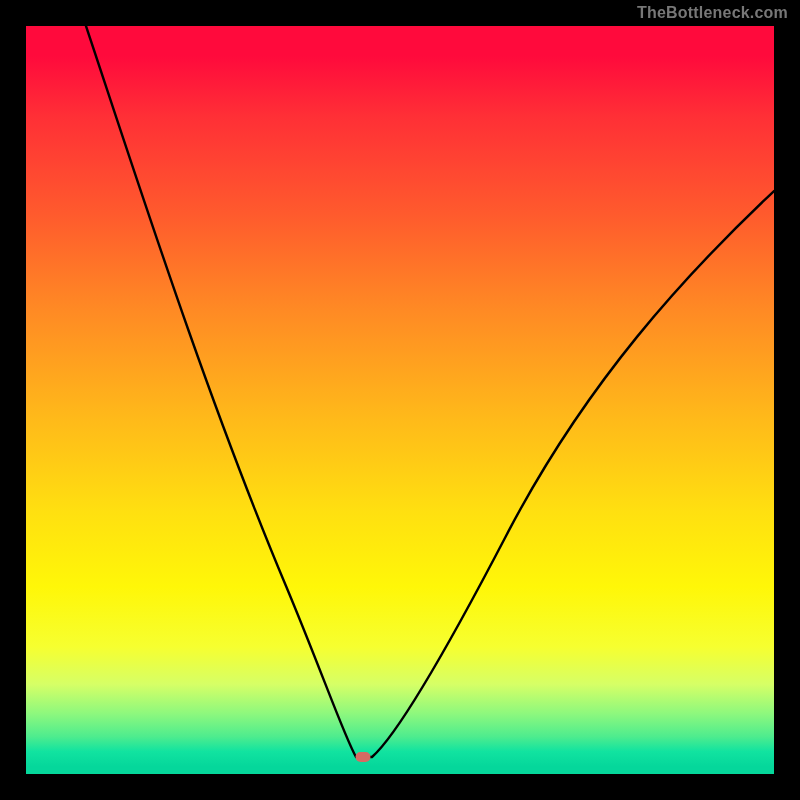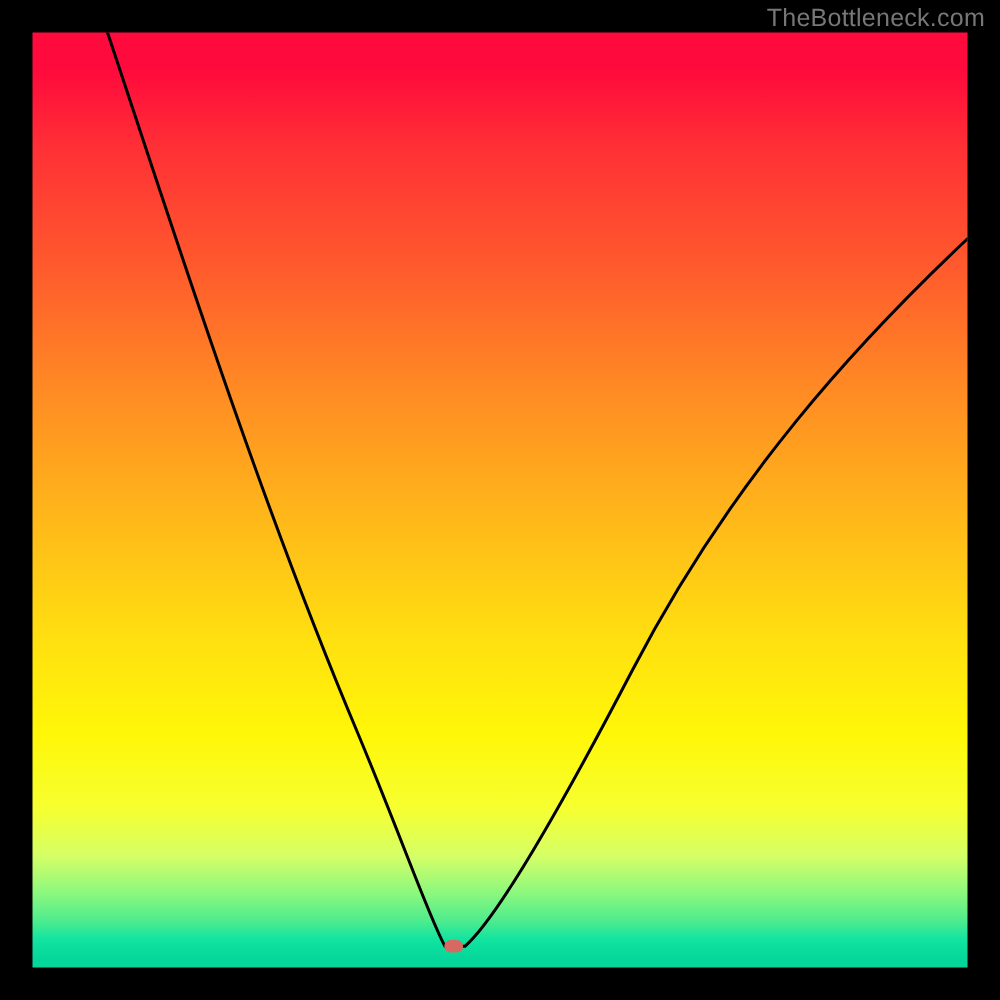--- a/index.html
+++ b/index.html
@@ -62,22 +62,22 @@
     height: 10px;
     border-radius: 5px;
     background: #d66a63;
     transform: translate(-50%, -50%);
   }
   .watermark {
     position: absolute;
     top: 4px;
     right: 12px;
     color: #777;
-    font-size: 20px;
-    font-weight: 400;
+    font-size: 16px;
+    font-weight: 700;
     letter-spacing: 0.2px;
     text-align: center;
   }
 </style>
 </head>
 <body>
 
 <div class="frame">
   <div class="plot-area">
     <svg class="curve-svg" viewBox="0 0 748 748">

